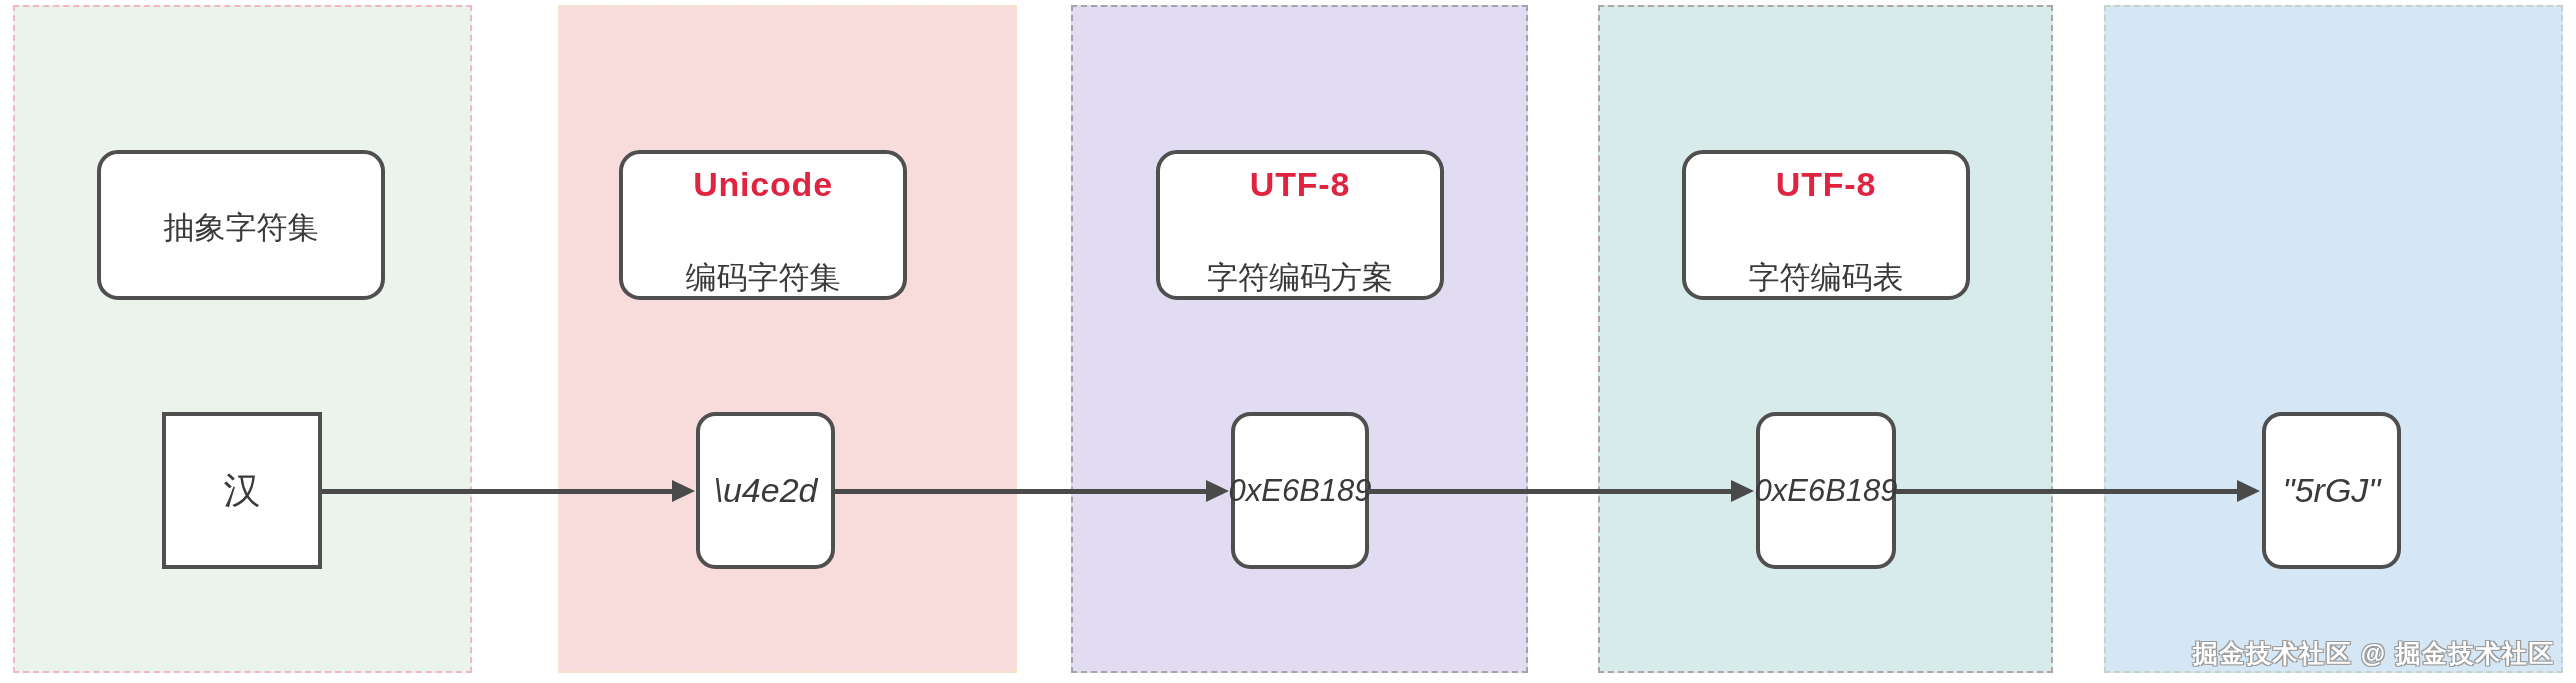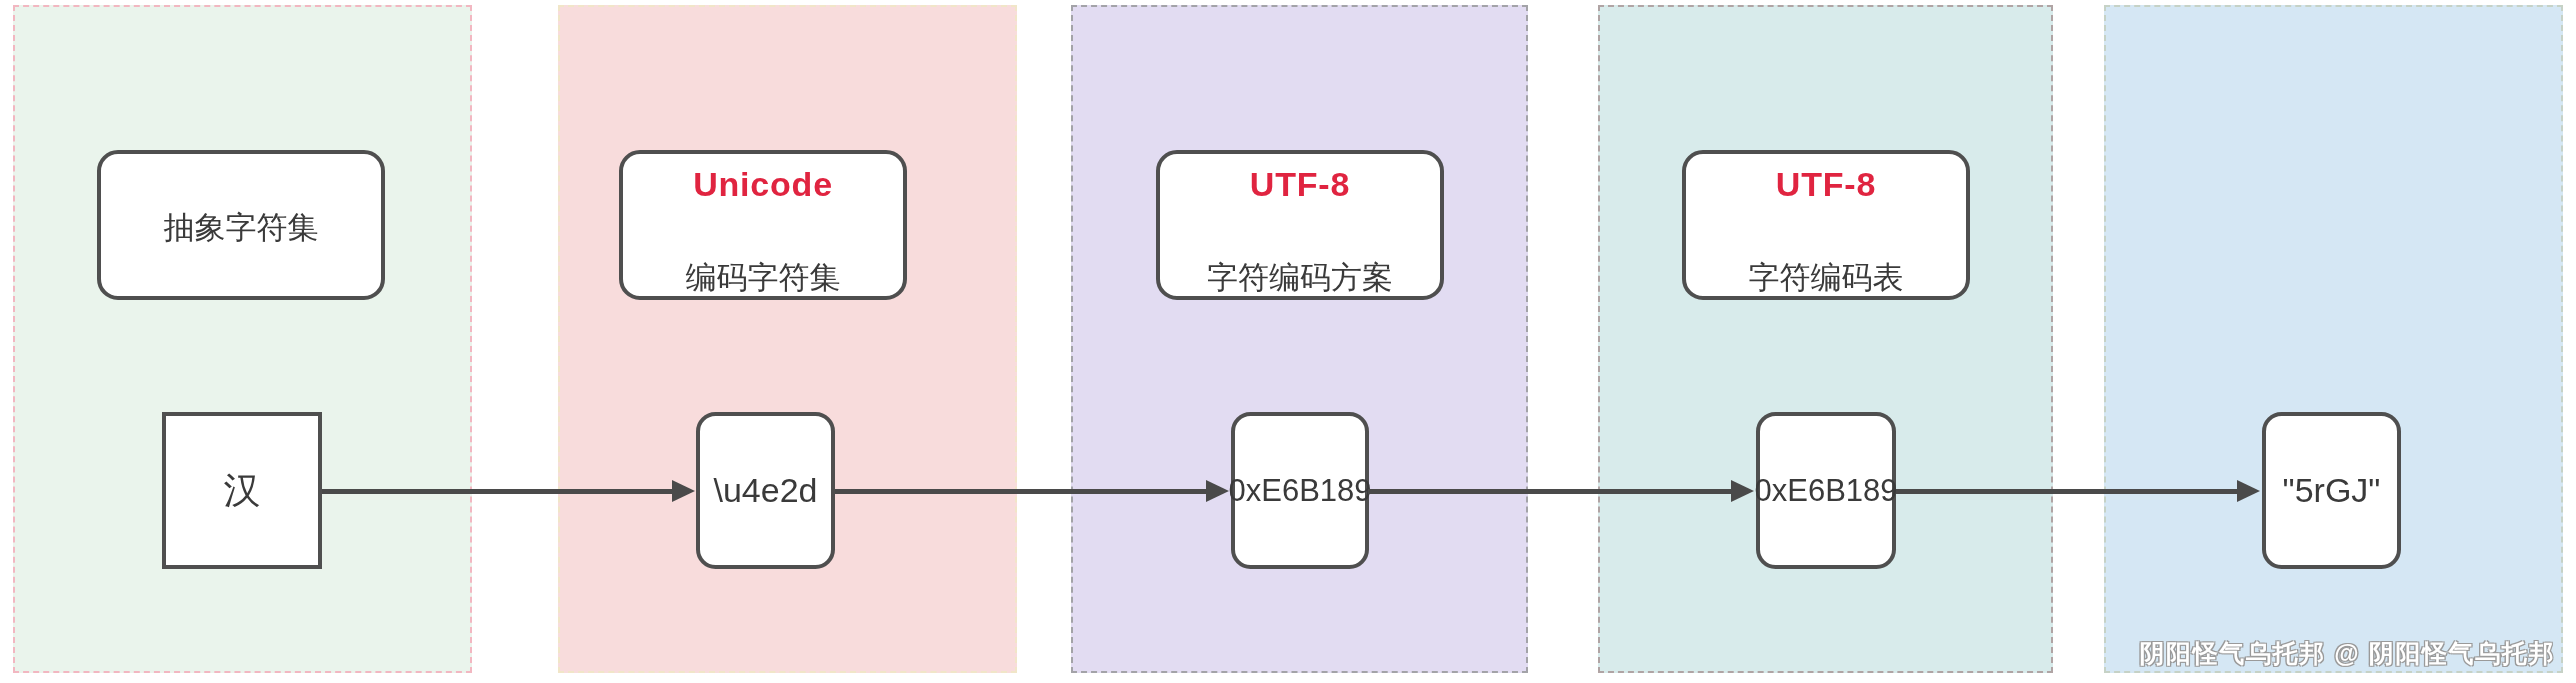--- a/index.html
+++ b/index.html
@@ -44,21 +44,21 @@
   }
   .title-box.single .box-sub{margin-top:4px;}
 
   .value-box{
     position:absolute;top:412px;height:157px;
     background:#ffffff;border:4px solid #4f4f4f;
     box-sizing:border-box;
     display:flex;align-items:center;justify-content:center;
     color:#3a3a3a;font-size:34px;
   }
-  .value-box.rounded{border-radius:19.5px;}
+  .value-box.rounded{border-radius:19.5px;font-style:italic;}
   .vb-1{left:162px;width:160px;font-size:37px;}
   .vb-2{left:696px;width:139px;}
   .vb-3{left:1231px;width:138px;font-size:31px;}
   .vb-4{left:1756px;width:140px;font-size:31px;}
   .vb-5{left:2262px;width:139px;}
 
   .arrow{
     position:absolute;top:489px;height:4.9px;
   }
   .arrow .shaft{
@@ -129,16 +129,16 @@
   </div>
   <div class="arrow arrow-3">
     <div class="shaft"></div>
     <div class="head"></div>
   </div>
   <div class="arrow arrow-4">
     <div class="shaft"></div>
     <div class="head"></div>
   </div>
 
-  <div class="watermark">阴阳怪气乌托邦 @ 阴阳怪气乌托邦</div>
+  <div class="watermark">掘金技术社区 @ 掘金技术社区</div>
 
 </div>
 
 
 </body></html>

